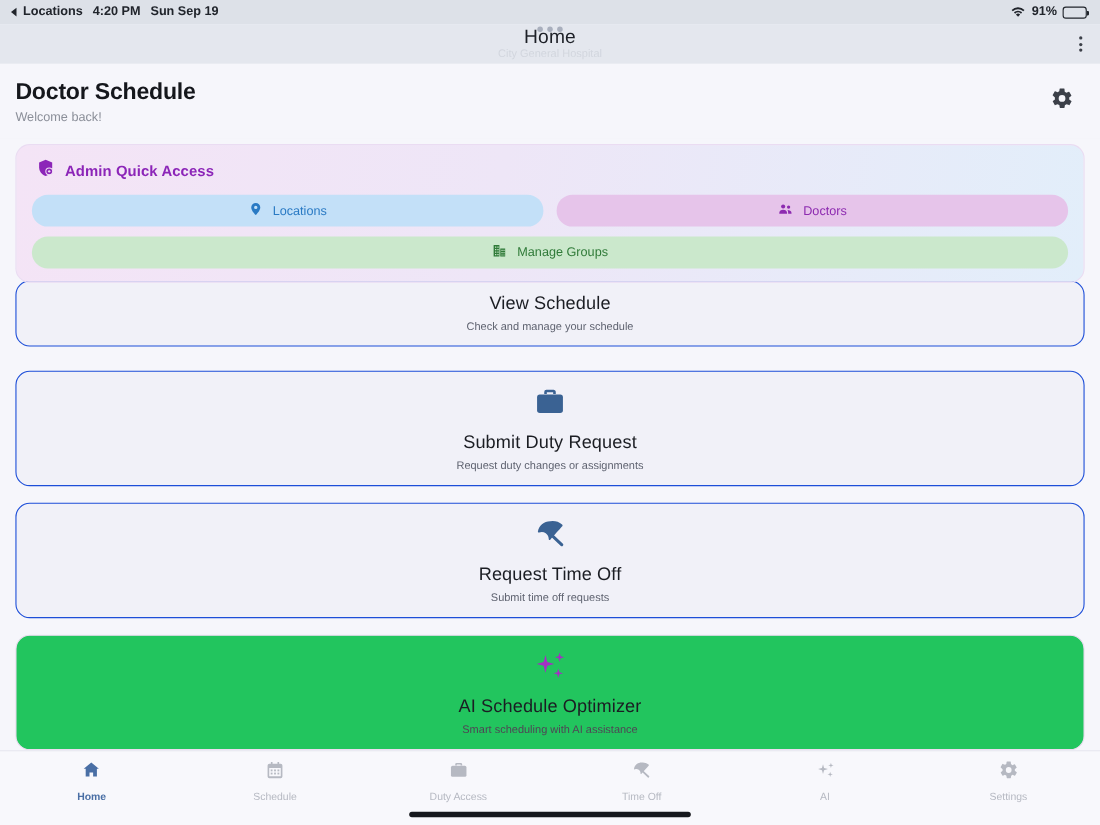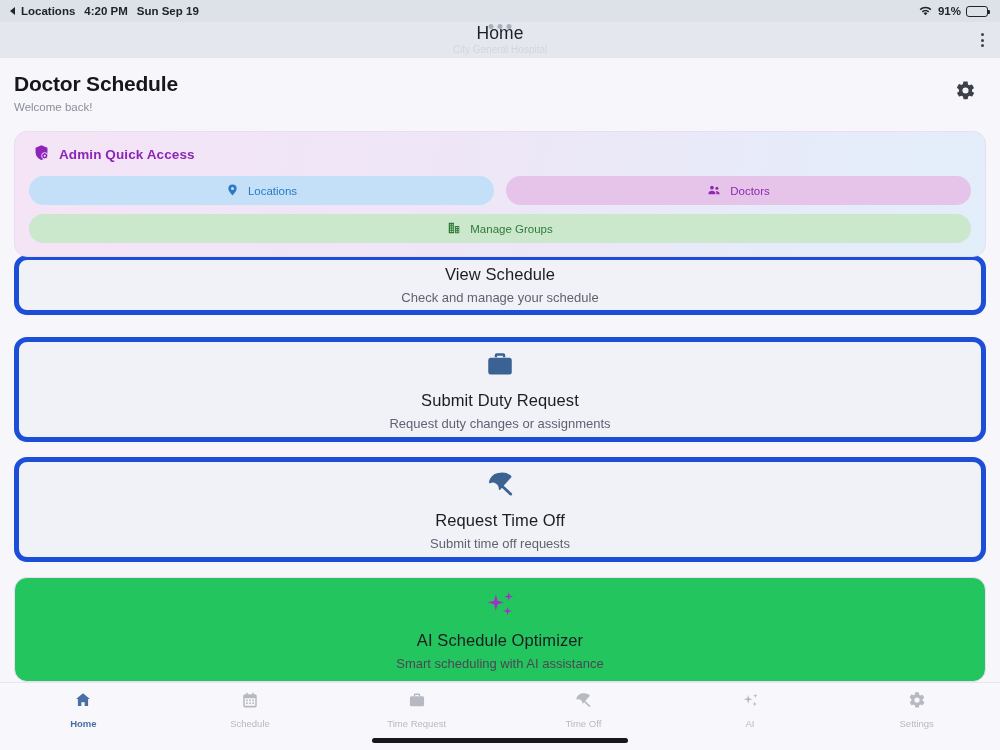--- a/index.html
+++ b/index.html
@@ -161,34 +161,34 @@
     height: 556px;
     background: #f6f6fb;
   }
 
   .card {
     position: absolute;
     left: 14px;
     width: 972px;
     border-radius: 13px;
     background: #f1f1f8;
-    border: 5px solid #1d4ed8;
+    border: 1px solid #1d4ed8;
     display: flex;
     flex-direction: column;
     align-items: center;
     justify-content: center;
   }
   .card-icon { margin-bottom: 8px; display: block; }
   .card-title {
     font-size: 16.5px;
     color: #1b1d23;
     letter-spacing: .1px;
   }
   .card-sub {
-    font-size: 13px;
+    font-size: 10px;
     color: #5f6370;
     margin-top: 6px;
   }
 
   
   #card-schedule { top: 129px; height: 60px; z-index: 1; }
 
   #card-duty { top: 211px; height: 105px; }
   #card-timeoff { top: 331px; height: 105px; }
 
@@ -456,21 +456,21 @@
       <span class="tab-label">Schedule</span>
     </div>
 
     <div class="tab">
       <span>
         <svg width="18" height="18" viewBox="0 0 24 24" fill="#b6b9c2">
           <path d="M9.4 3.4h5.2c.9 0 1.6.7 1.6 1.6v1.6h-1.9V5.3H9.7v1.3H7.8V5a1.6 1.6 0 0 1 1.6-1.6z"></path>
           <rect x="2.6" y="6.9" width="18.8" height="13.4" rx="2"></rect>
         </svg>
       </span>
-      <span class="tab-label">Time Request</span>
+      <span class="tab-label">Duty Access</span>
     </div>
 
     <div class="tab">
       <span>
         <svg width="18" height="18" viewBox="0 0 24 24" fill="#b6b9c2">
           <path d="M12.2 3C7.6 3 3.8 6.3 3.2 10.6c-.1.5.4.9.9.7 1.6-.7 3.4-.5 4.8.5 1.4 1 2.2 2.6 2.2 4.3 0 .6.7.9 1.1.4 2.7-3 6.6-7.3 8.7-9.7.4-.4.3-1-.1-1.4A11 11 0 0 0 12.2 3z"></path>
           <path d="M12.6 14.1 19.9 21a1.1 1.1 0 0 0 1.5-1.6l-7.3-6.9-1.5 1.6z"></path>
         </svg>
       </span>
       <span class="tab-label">Time Off</span>

